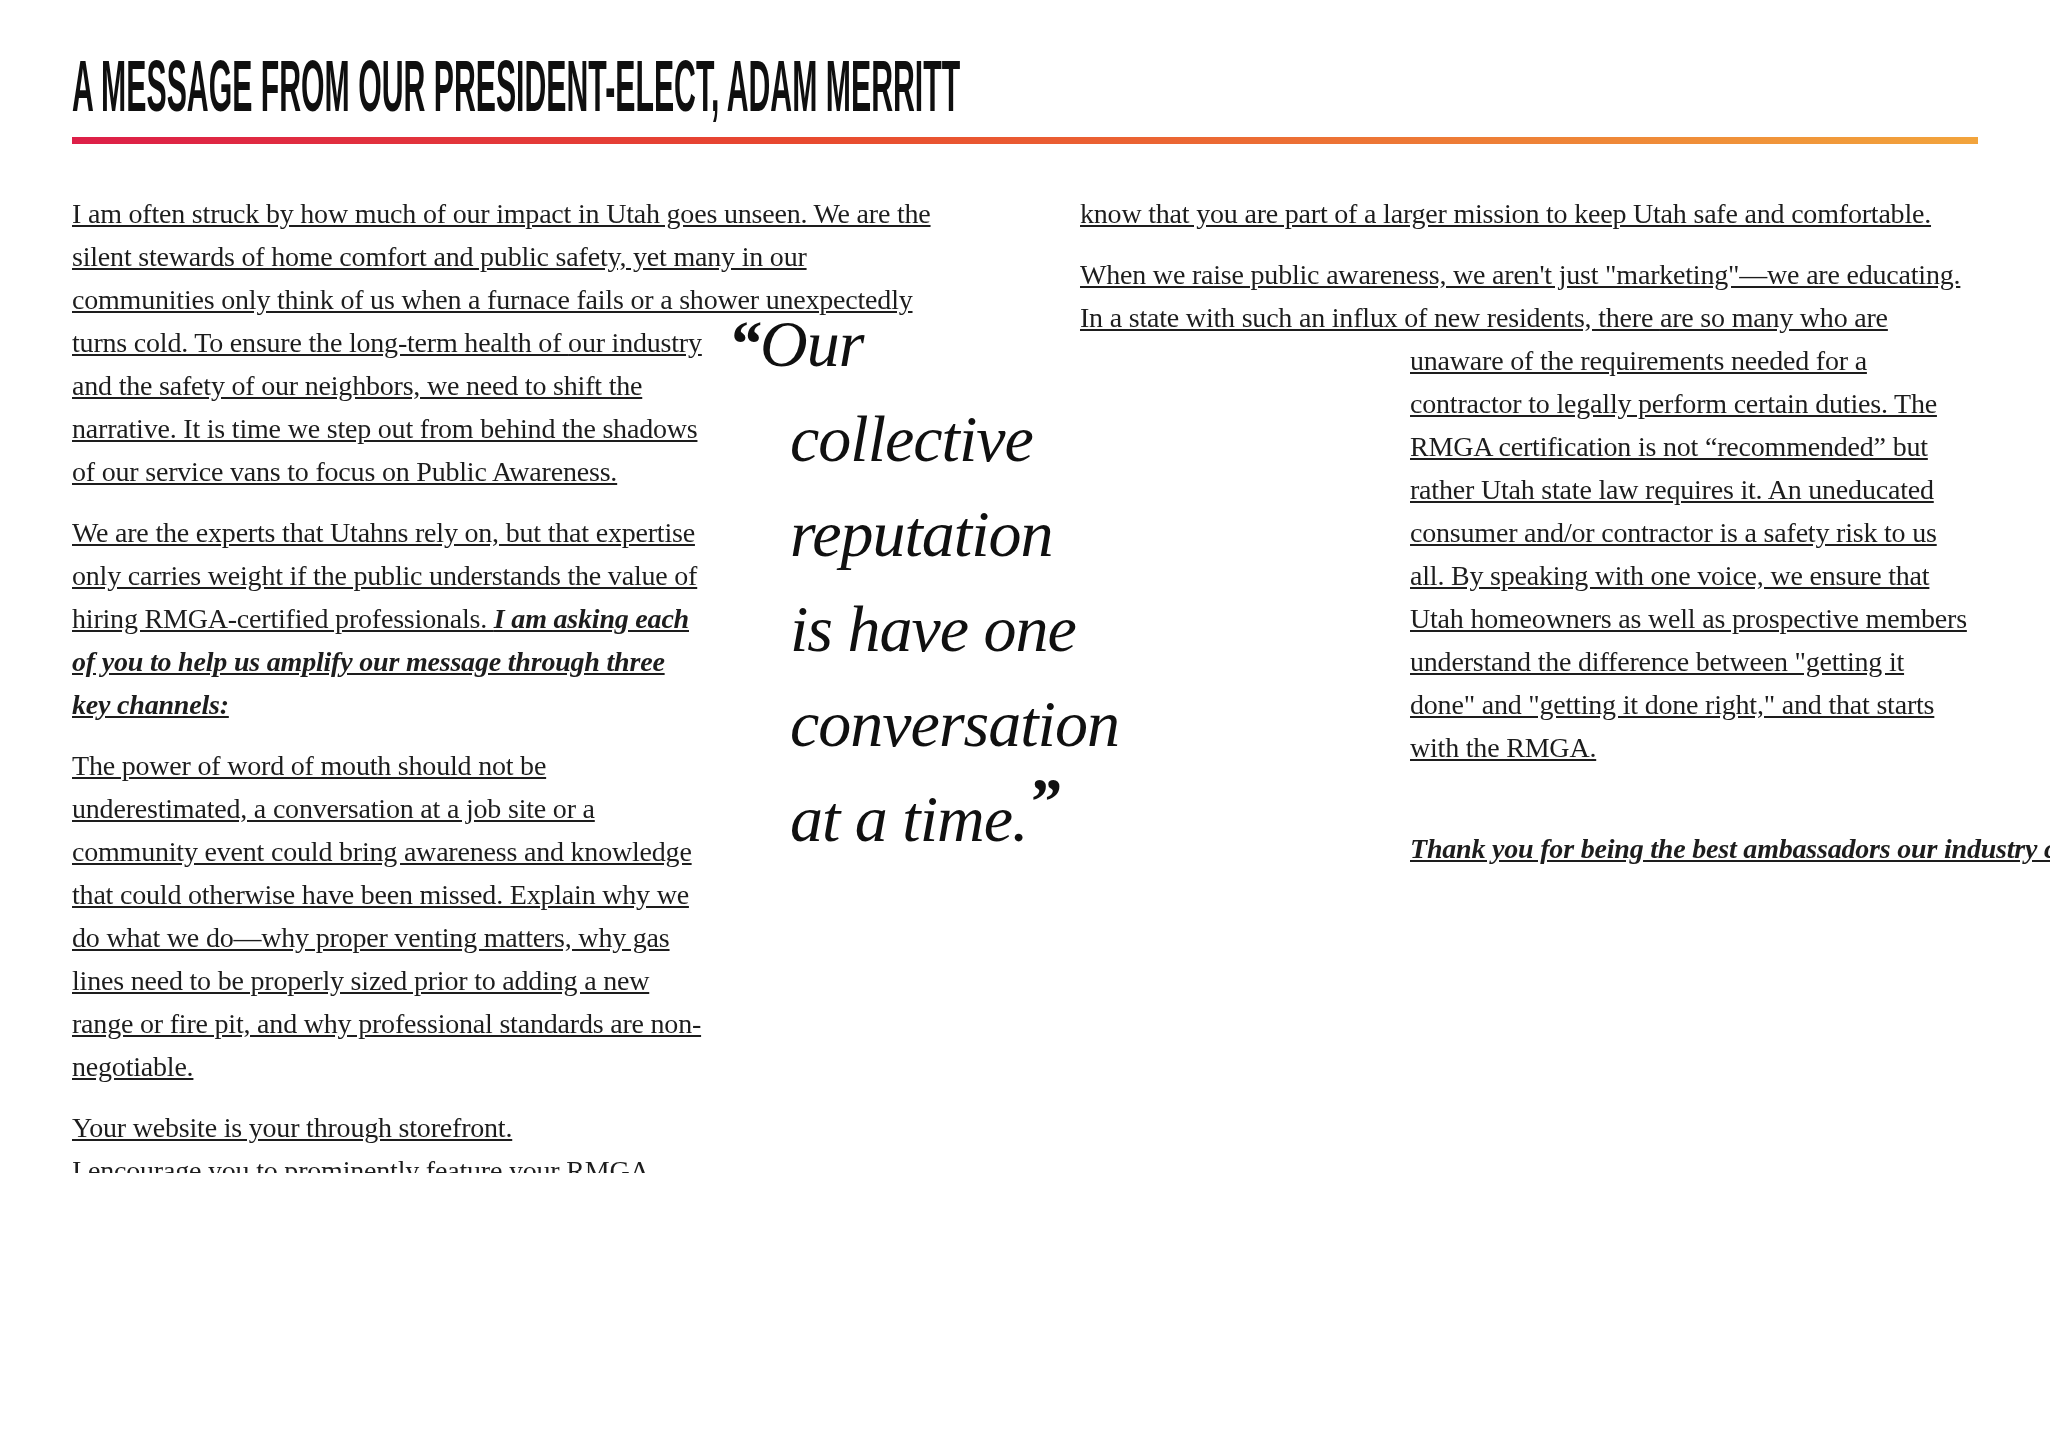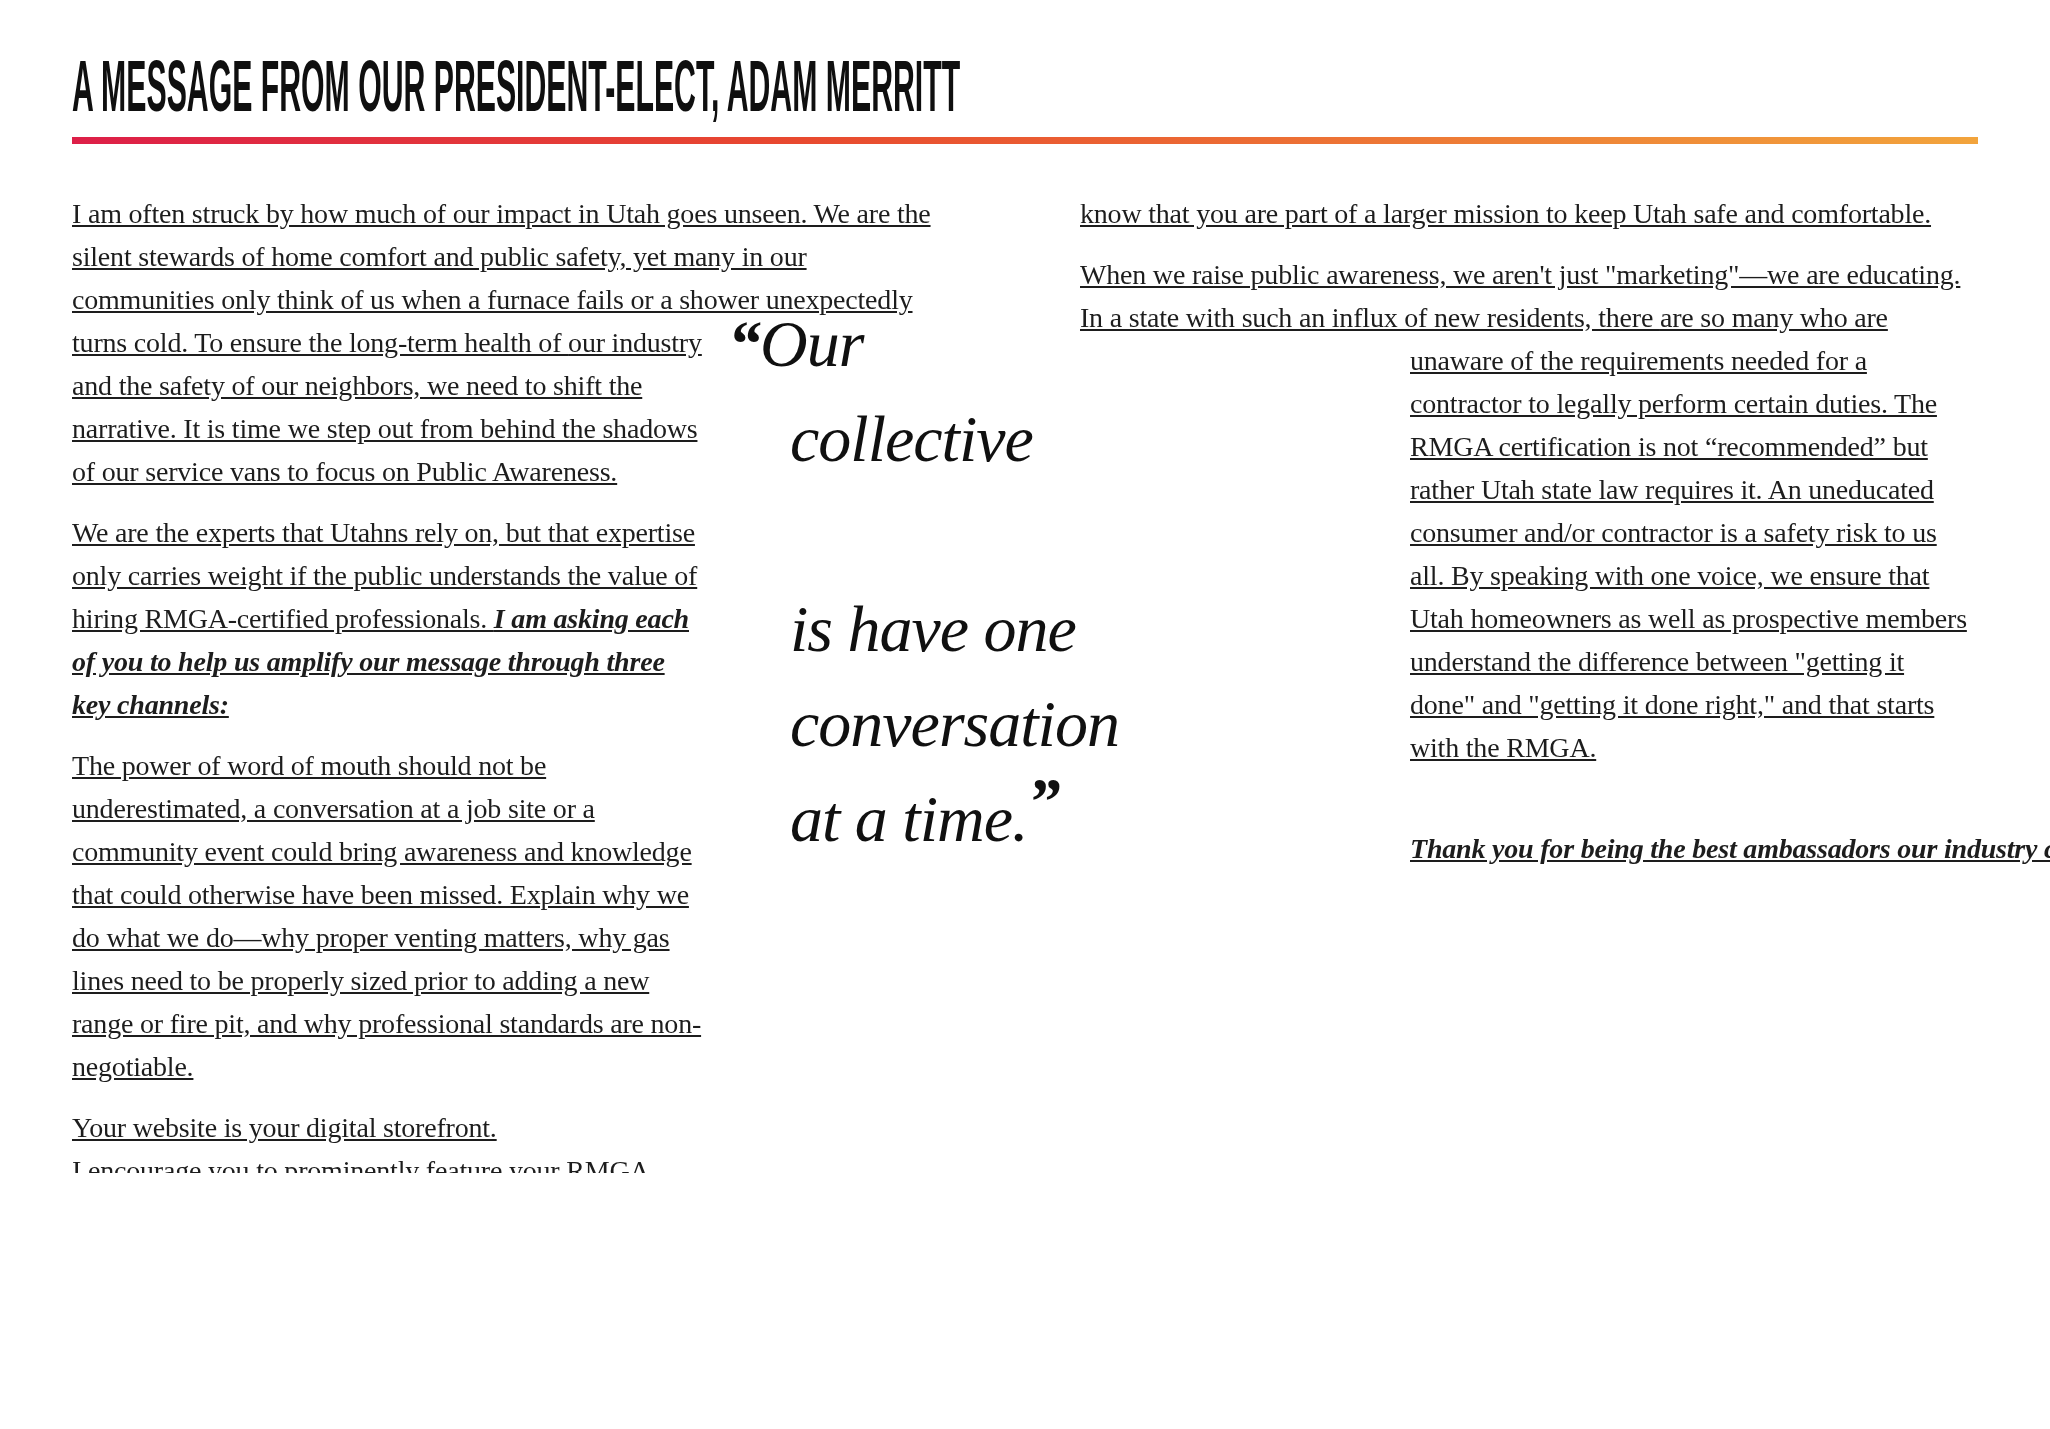--- a/index.html
+++ b/index.html
@@ -93,27 +93,27 @@
 <div class="page">
 
   <h1 class="title">A MESSAGE FROM OUR PRESIDENT-ELECT, ADAM MERRITT</h1>
 
   <div class="rule"></div>
 
   <div class="col col-left">
     <p><span>I am often struck by how much of our impact in Utah goes unseen. We are the silent stewards of home comfort and public safety, yet many in our communities only think of us when a furnace fails or a shower unexpectedly turns cold. To ensure the long-term health of </span><span class="spacer-r"></span><span>our industry and the safety of our neighbors, we need to shift the narrative. It is time we step out from behind the shadows of our service vans to focus on Public Awareness.</span></p>
     <p><span>We are the experts that Utahns rely on, but that expertise only carries weight if the public understands the value of hiring RMGA-certified professionals. </span><span class="em">I am asking each of you to help us amplify our message through three key channels:</span></p>
     <p>The power of word of mouth should not be underestimated, a conversation at a job site or a community event could bring awareness and knowledge that could otherwise have been missed. Explain why we do what we do—why proper venting matters, why gas lines need to be properly sized prior to adding a new range or fire pit, and why professional standards are non-negotiable.</p>
-    <p><span>Your website is your digital storefront.</span><br><span>I encourage you to prominently feature your RMGA affiliation and our shared commitment to safety and excellence. Use your platforms to educate your customers before they even pick up the phone.  From your social media posts to your email signatures, let your clients</span></p>
+    <p><span>Your website is your through storefront.</span><br><span>I encourage you to prominently feature your RMGA affiliation and our shared commitment to safety and excellence. Use your platforms to educate your customers before they even pick up the phone.  From your social media posts to your email signatures, let your clients</span></p>
   </div>
 
   <div class="pq">
     <span class="oq">“</span><span>Our</span><br>
     <span>collective</span><br>
-    <br>
+    <span>reputation</span><br>
     <span>is have one</span><br>
     <span>conversation</span><br>
     <span>at a time.</span><span class="cq">”</span>
   </div>
 
   <div class="col col-right">
     <p>know that you are part of a larger mission to keep Utah safe and comfortable.</p>
     <p><span>When we raise public awareness, we aren't just "marketing"—we are educating. In a state with such an influx of new residents, there </span><span class="spacer-l"></span><span>are so many who are unaware of the requirements needed for a contractor to legally perform certain duties. The RMGA certification is not “recommended” but rather Utah state law requires it.  An uneducated consumer and/or contractor is a safety risk to us all. By speaking with one voice, we ensure that Utah homeowners as well as prospective members understand the difference between "getting it done" and "getting it done right," and that starts with the RMGA.</span></p>
     <p class="thanks">Thank you for being the best ambassadors our industry could ask for.</p>
   </div>

